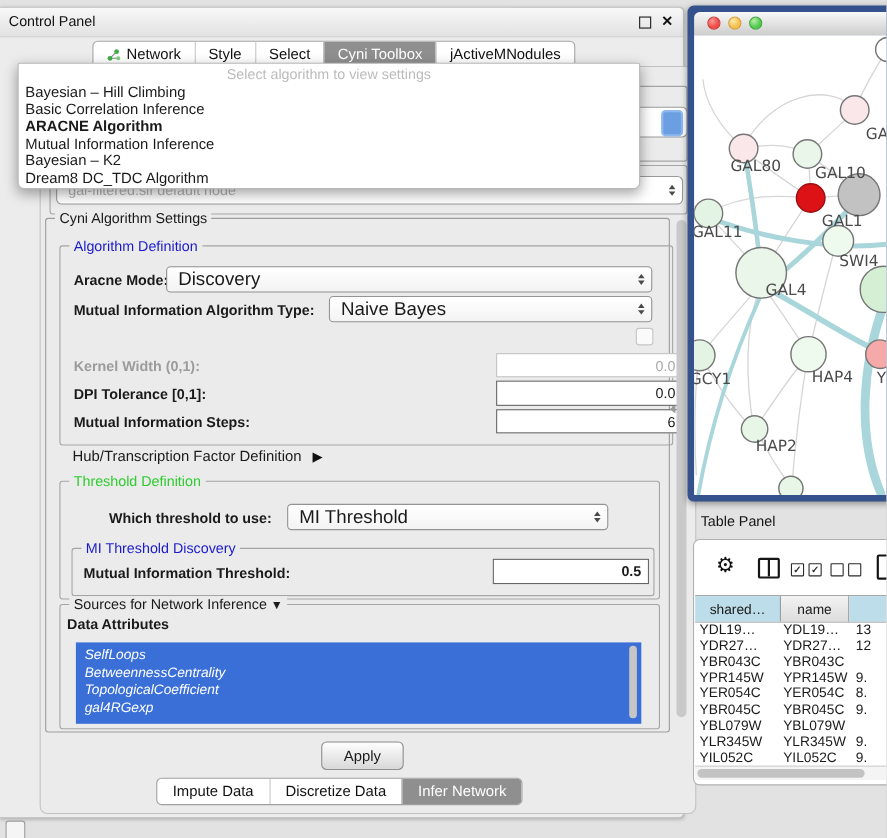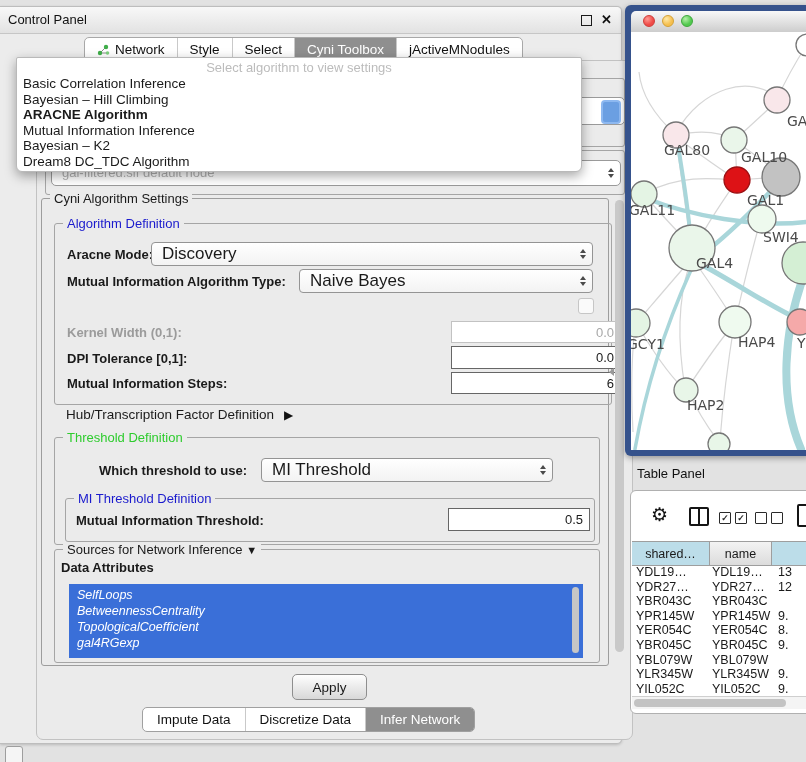--- a/index.html
+++ b/index.html
@@ -235,23 +235,23 @@
           <span class="lbl" style="left:44px;top:25px;">Which threshold to use:</span>
           <div class="combo" style="left:206px;top:20px;width:292px;height:24px;">
             <span>MI Threshold</span>
             <span class="spin">
                 <i class="up"></i>
                 <i class="dn"></i>
               </span>
           </div>
 
           <div class="group" style="left:10px;top:60px;width:528px;height:42px;border-color:#a5a5a5;">
-            <span class="legend blue">MI Threshold Definition</span>
+            <span class="legend blue">MI Threshold Discovery</span>
             <span class="lbl" style="left:10px;top:14px;">Mutual Information Threshold:</span>
-            <div class="num" style="left:382px;top:9px;width:142px;height:23px;">
+            <div class="num" style="left:382px;top:9px;width:142px;height:23px;font-weight:bold;">
               <span>0.5</span>
             </div>
           </div>
         </div>
 
         <div class="group" style="left:12px;top:350px;width:544px;height:112px;">
           <span class="legend">
             <span>Sources for Network Inference</span>
             <span style="font-size:11px;">▼</span>
           </span>
@@ -281,22 +281,22 @@
         <span>Discretize Data</span>
       </div>
       <div class="btab active">
         <span>Infer Network</span>
       </div>
     </div>
   </div>
 
   <div class="popup">
     <div class="popup-prompt">Select algorithm to view settings</div>
+    <div class="popup-item">Bayesian – Hill Climbing</div>
     <div class="popup-item">Basic Correlation Inference</div>
-    <div class="popup-item">Bayesian – Hill Climbing</div>
     <div class="popup-item bold">ARACNE Algorithm</div>
     <div class="popup-item">Mutual Information Inference</div>
     <div class="popup-item">Bayesian – K2</div>
     <div class="popup-item">Dream8 DC_TDC Algorithm</div>
   </div>
 
   <div class="splitter"></div>
 
   <div class="net-frame">
     <div class="net-titlebar">

